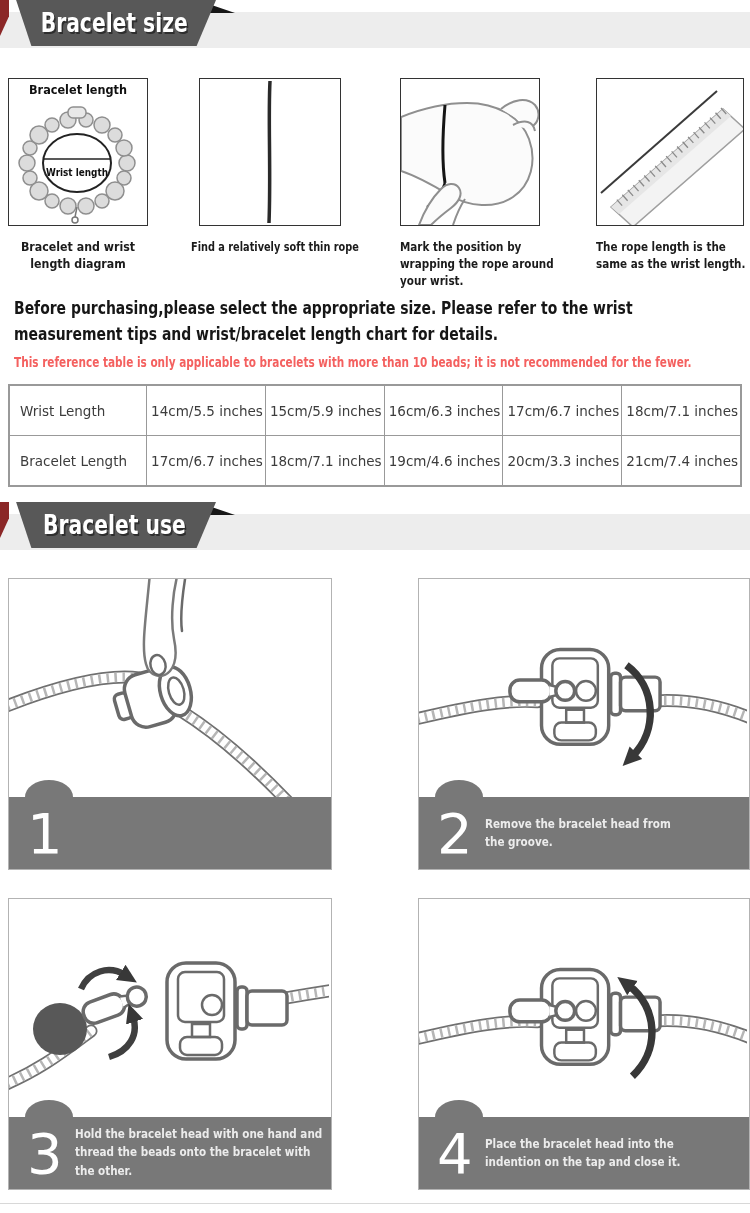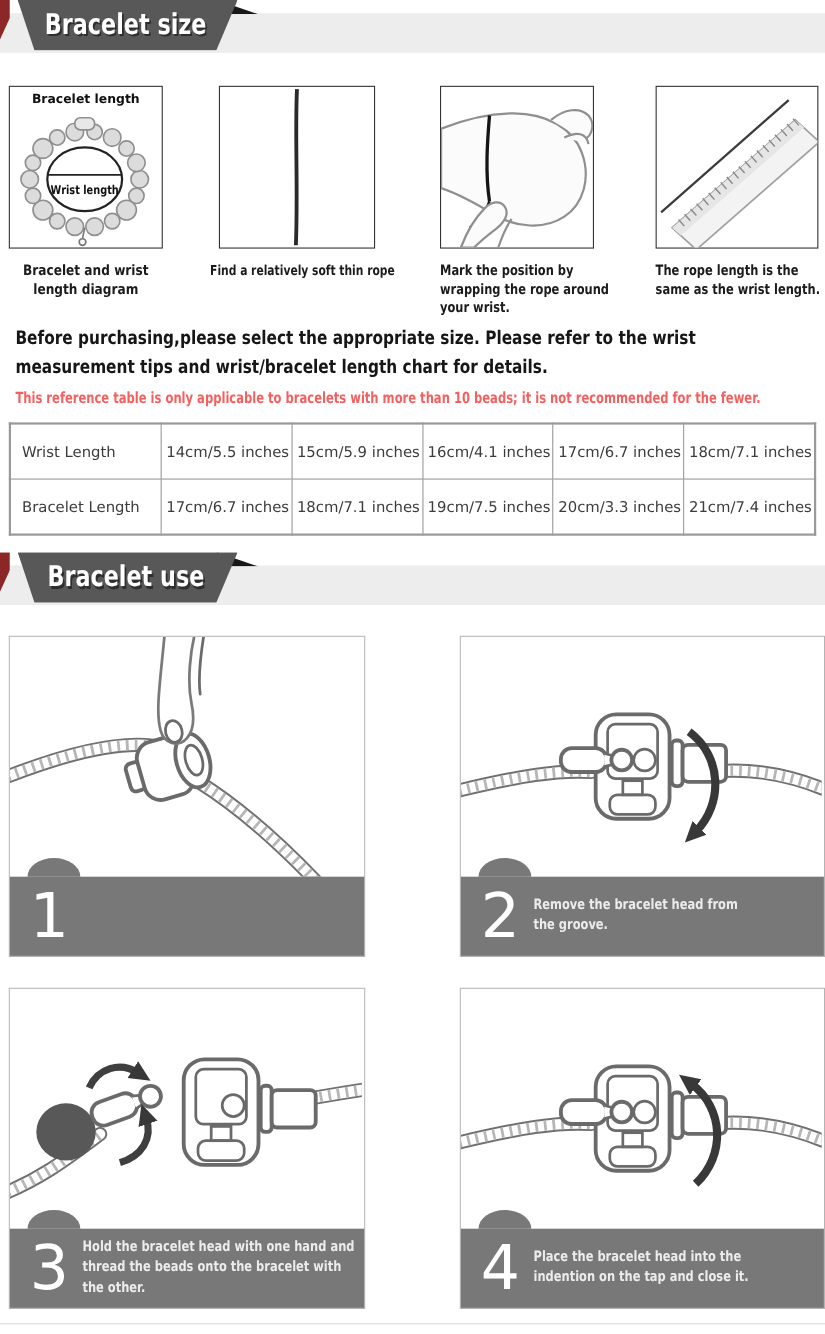--- a/index.html
+++ b/index.html
@@ -190,29 +190,29 @@
 <div class="note">
   <span>This reference table is only applicable to bracelets with more than 10 beads; it is not recommended for the fewer.</span>
 </div>
 
 <table class="size">
   <tbody>
       <tr>
     <td class="lab">Wrist Length</td>
     <td>14cm/5.5 inches</td>
     <td>15cm/5.9 inches</td>
-    <td>16cm/4.1 inches</td>
+    <td>16cm/6.3 inches</td>
     <td>17cm/6.7 inches</td>
     <td>18cm/7.1 inches</td>
   </tr>
   <tr>
     <td class="lab">Bracelet Length</td>
     <td>17cm/6.7 inches</td>
     <td>18cm/7.1 inches</td>
-    <td>19cm/7.5 inches</td>
+    <td>19cm/4.6 inches</td>
     <td>20cm/3.3 inches</td>
     <td>21cm/7.4 inches</td>
   </tr>
 </tbody>
   </table>
 
 <div class="banner" style="top:502px">
   <div class="band"></div>
   <div class="fold"></div>
   <div class="accent"></div>

